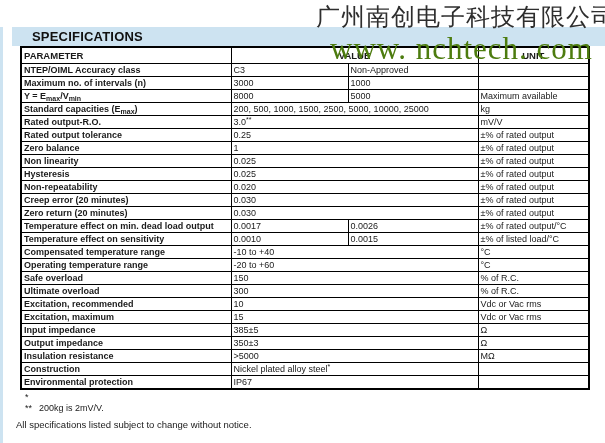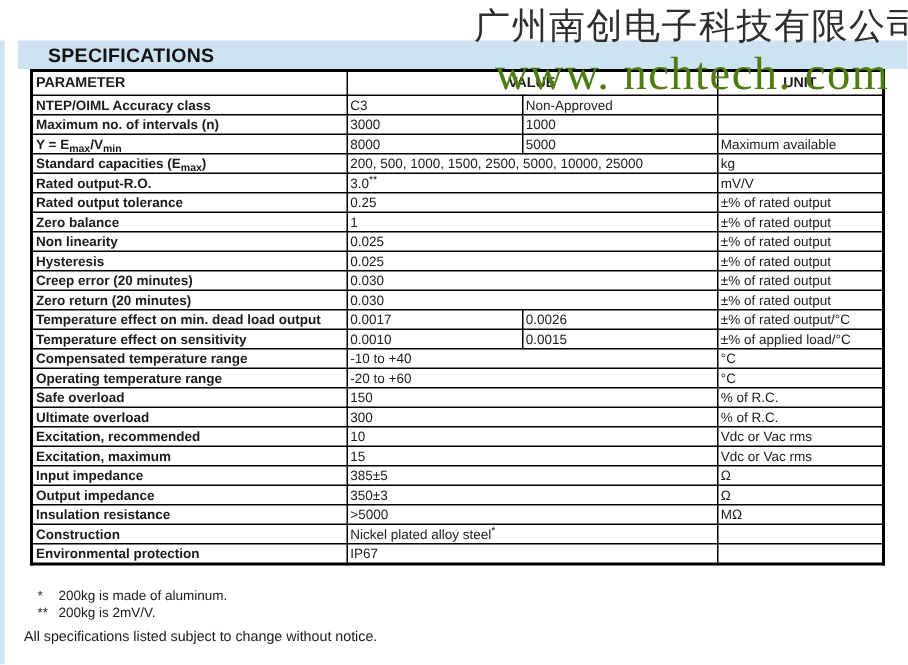--- a/index.html
+++ b/index.html
@@ -127,40 +127,45 @@
           <td class="param">Non linearity</td>
           <td class="val" colspan="2">0.025</td>
           <td class="unit">±% of rated output</td>
         </tr>
         <tr>
           <td class="param">Hysteresis</td>
           <td class="val" colspan="2">0.025</td>
           <td class="unit">±% of rated output</td>
         </tr>
         <tr>
+          <td class="param">Non-repeatability</td>
+          <td class="val" colspan="2">0.020</td>
+          <td class="unit">±% of rated output</td>
+        </tr>
+        <tr>
           <td class="param">Creep error (20 minutes)</td>
           <td class="val" colspan="2">0.030</td>
           <td class="unit">±% of rated output</td>
         </tr>
         <tr>
           <td class="param">Zero return (20 minutes)</td>
           <td class="val" colspan="2">0.030</td>
           <td class="unit">±% of rated output</td>
         </tr>
         <tr>
           <td class="param">Temperature effect on min. dead load output</td>
           <td class="val">0.0017</td>
           <td class="val">0.0026</td>
           <td class="unit">±% of rated output/°C</td>
         </tr>
         <tr>
           <td class="param">Temperature effect on sensitivity</td>
           <td class="val">0.0010</td>
           <td class="val">0.0015</td>
-          <td class="unit">±% of applied load/°C</td>
+          <td class="unit">±% of listed load/°C</td>
         </tr>
         <tr>
           <td class="param">Compensated temperature range</td>
           <td class="val" colspan="2">-10 to +40</td>
           <td class="unit">°C</td>
         </tr>
         <tr>
           <td class="param">Operating temperature range</td>
           <td class="val" colspan="2">-20 to +60</td>
           <td class="unit">°C</td>
@@ -209,21 +214,20 @@
           <td class="param">Environmental protection</td>
           <td class="val" colspan="2">IP67</td>
           <td class="unit"></td>
         </tr>
       </tbody>
   </table>
 
   <div class="footnotes">
       <div class="footnote">
         <span class="marker">*</span>
-        <span>200kg is made of aluminum.</span>
       </div>
       <div class="footnote">
         <span class="marker">**</span>
         <span>200kg is 2mV/V.</span>
       </div>
     </div>
 
   <div class="notice">All specifications listed subject to change without notice.</div>
 
 </div>

